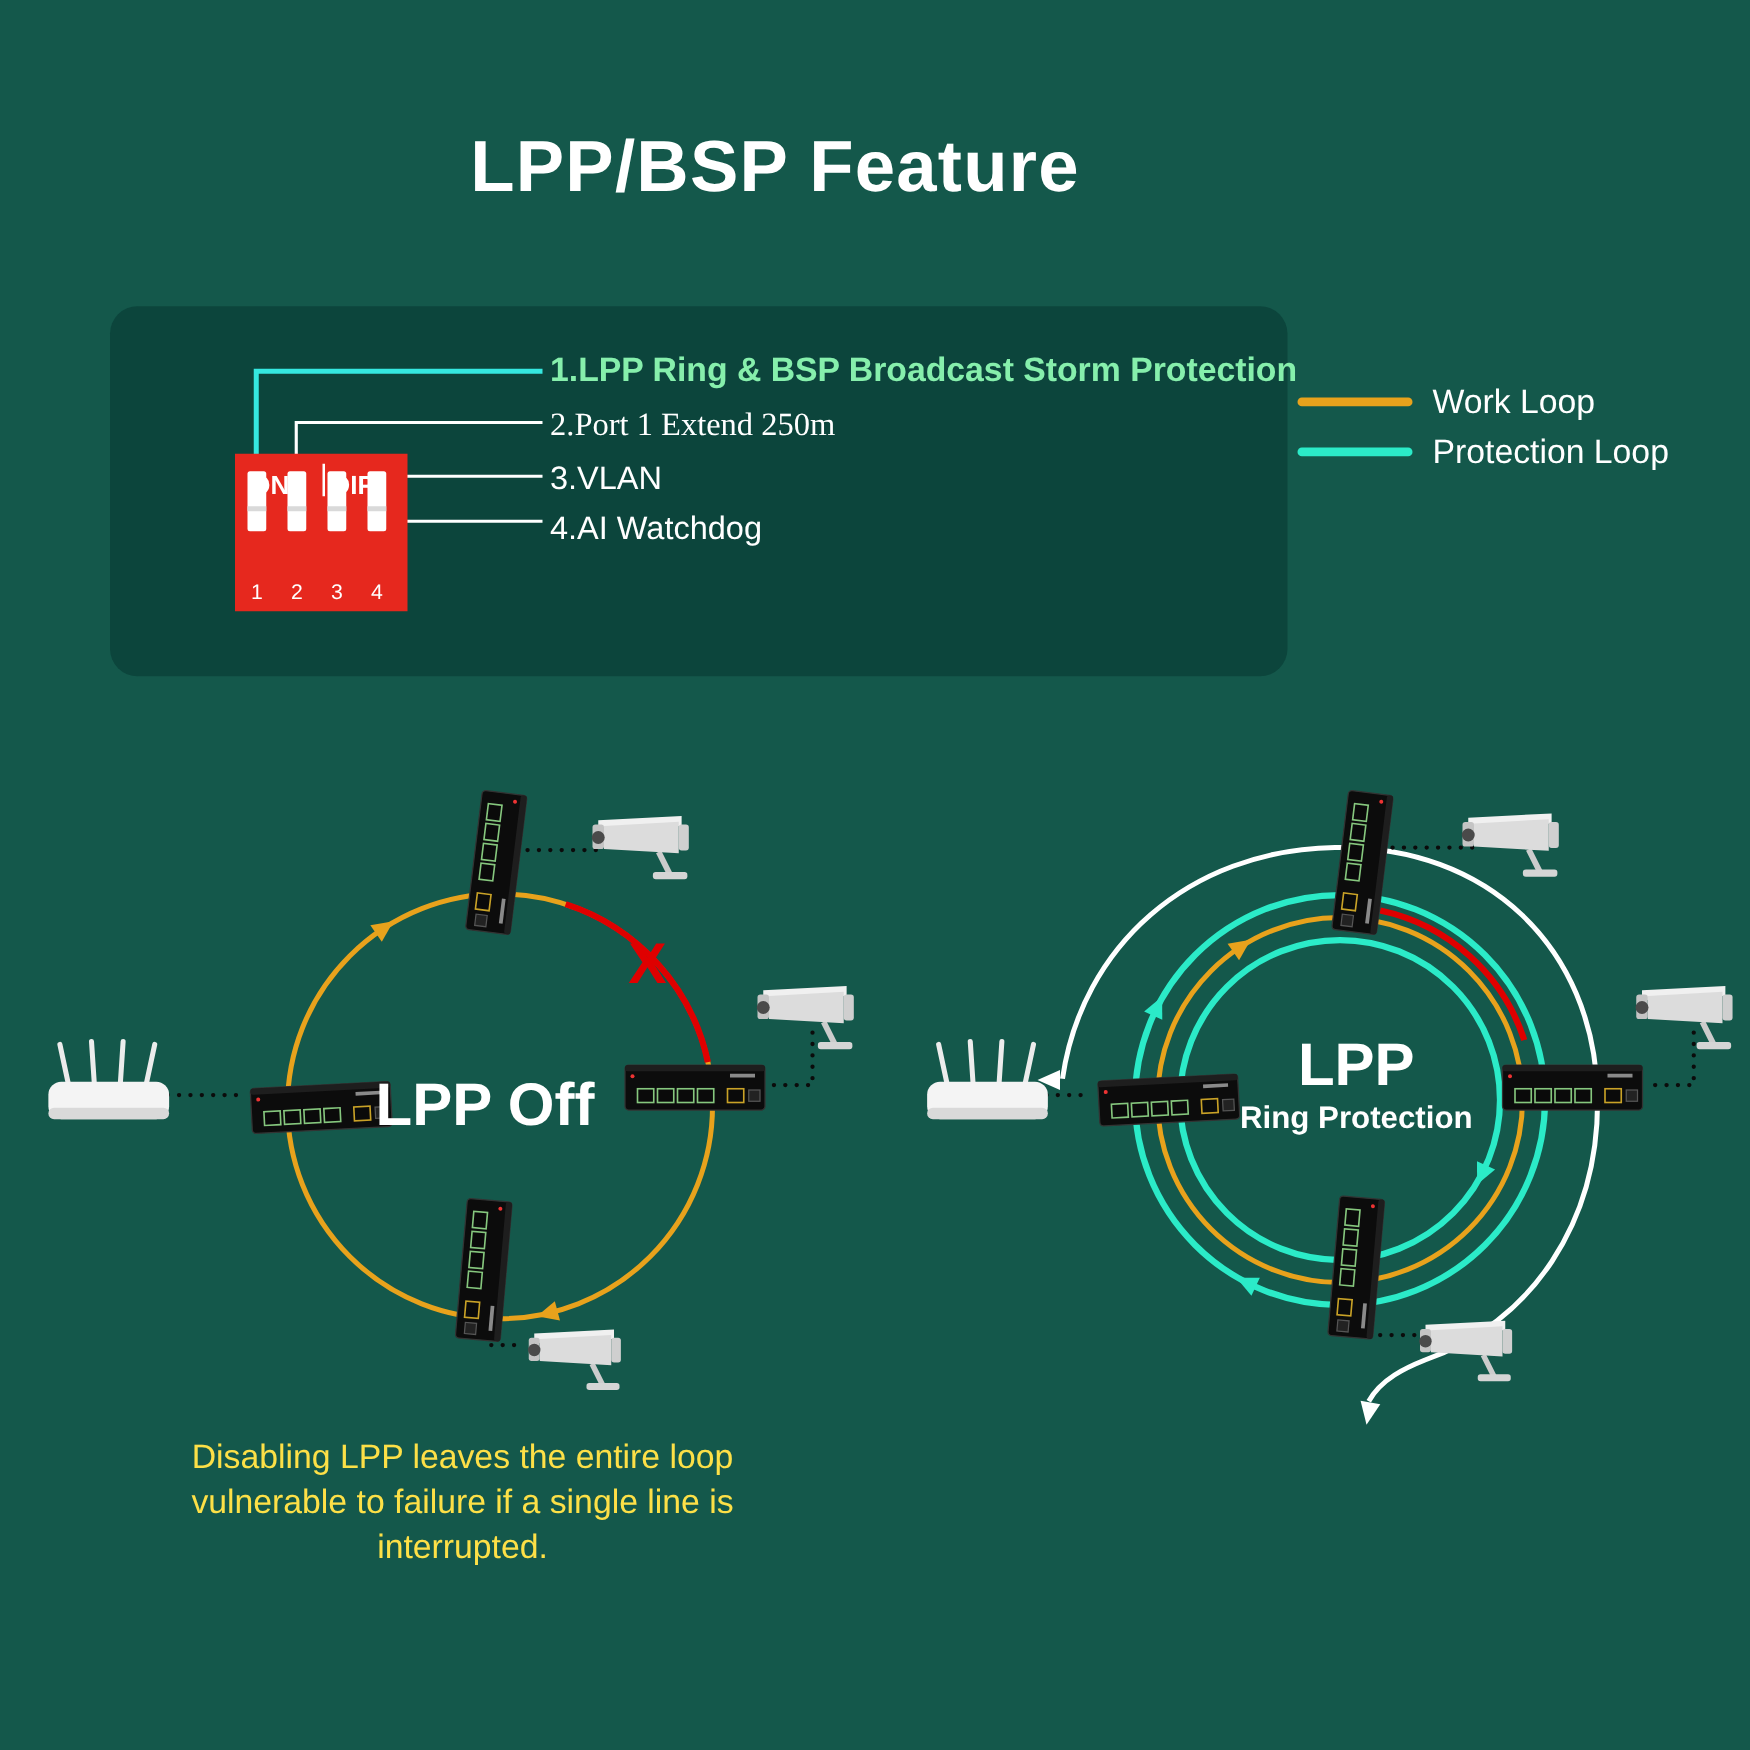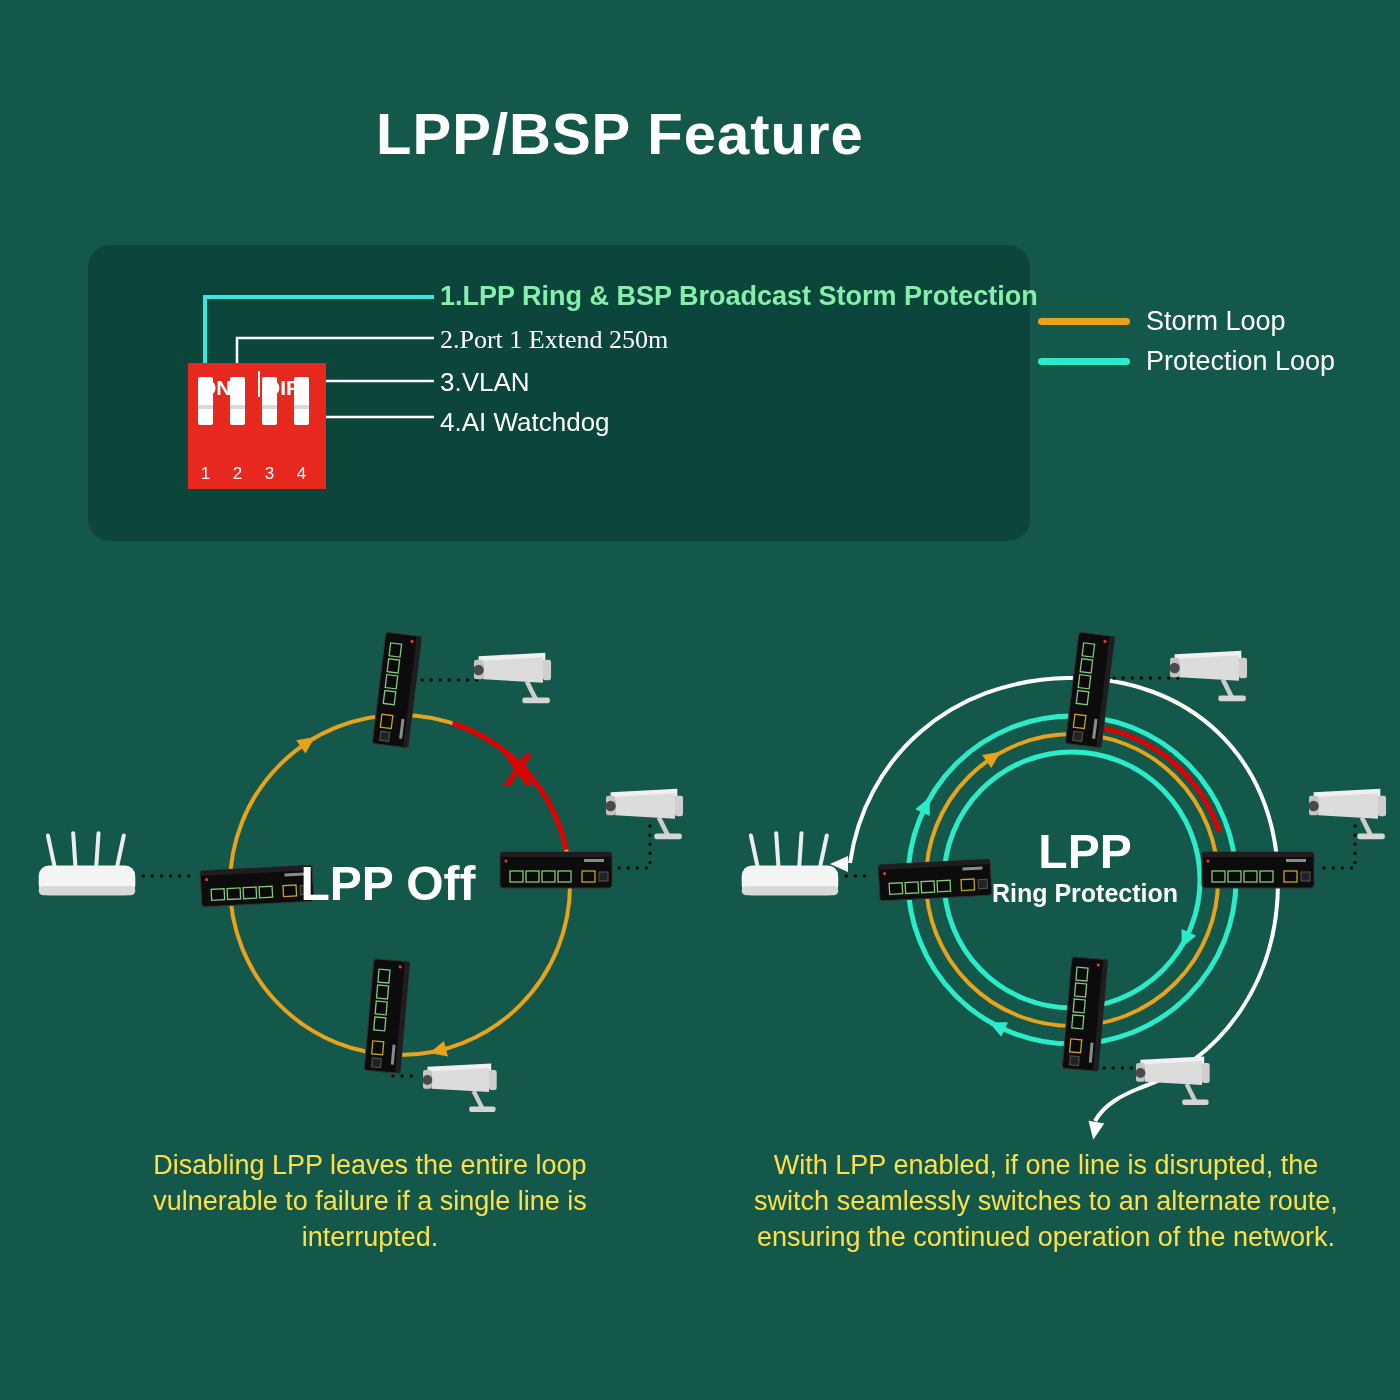--- a/index.html
+++ b/index.html
@@ -112,21 +112,21 @@
     </svg>
     <div class="feature feature-1">1.LPP Ring &amp; BSP Broadcast Storm Protection</div>
     <div class="feature feature-2">2.Port 1 Extend 250m</div>
     <div class="feature feature-3">3.VLAN</div>
     <div class="feature feature-4">4.AI Watchdog</div>
   </div>
 
   <div class="legend">
     <div class="legend-row">
       <span class="legend-swatch" style="background: rgb(232, 162, 28);"></span>
-      <span class="legend-label">Storm Loop</span>
+      <span class="legend-label">Work Loop</span>
     </div>
     <div class="legend-row">
       <span class="legend-swatch" style="background: rgb(43, 235, 200);"></span>
       <span class="legend-label">Protection Loop</span>
     </div>
   </div>
 
   <div class="diagram diagram-left">
     <svg width="680" height="545" viewBox="0 0 680 545">
 
@@ -235,15 +235,14 @@
       <g>
           <use href="#sym-camera" transform="translate(480,455) scale(1.1)"></use>
         </g>
 
       <text x="385" y="250" font-size="48" font-weight="bold" fill="#ffffff" text-anchor="middle">LPP</text>
       <text x="385" y="284" font-size="25" font-weight="bold" fill="#ffffff" text-anchor="middle">Ring Protection</text>
     </svg>
   </div>
 
   <div class="caption caption-left">Disabling LPP leaves the entire loop vulnerable to failure if a single line is interrupted.</div>
-  <div class="caption caption-right">With LPP enabled, if one line is disrupted, the switch seamlessly switches to an alternate route, ensuring the continued operation of the network.</div>
 
 </div>
 
 </body></html>

